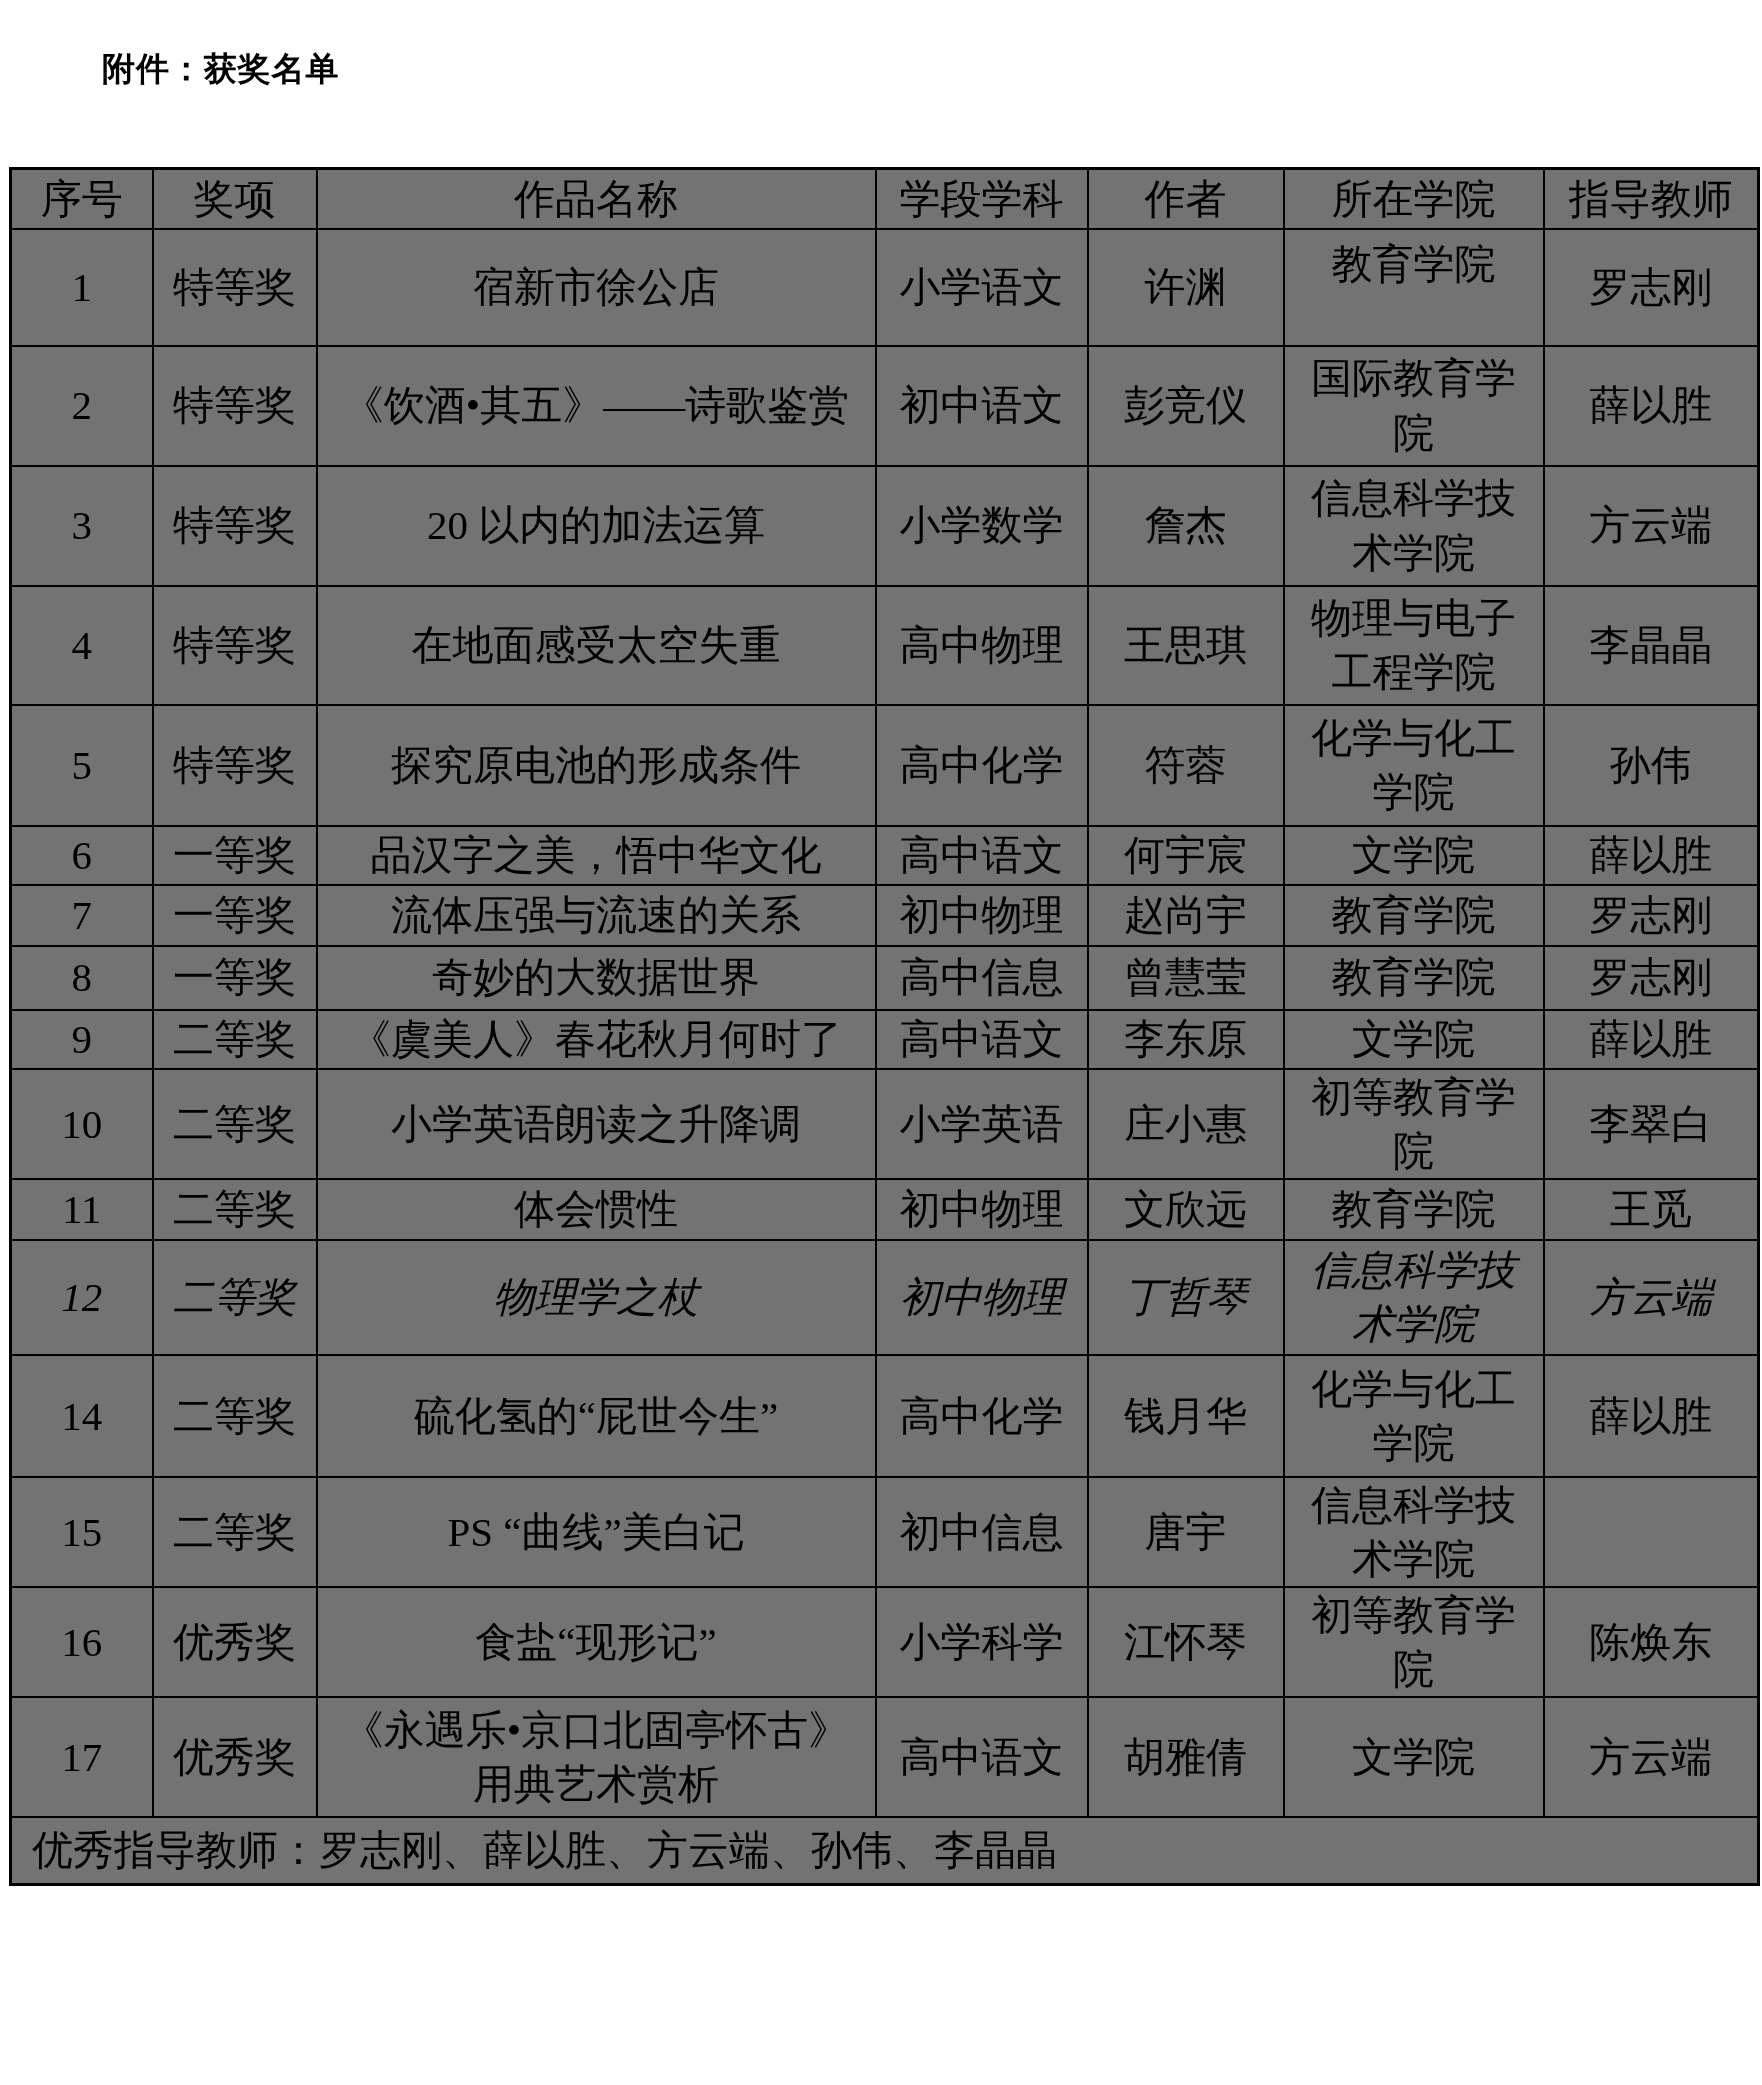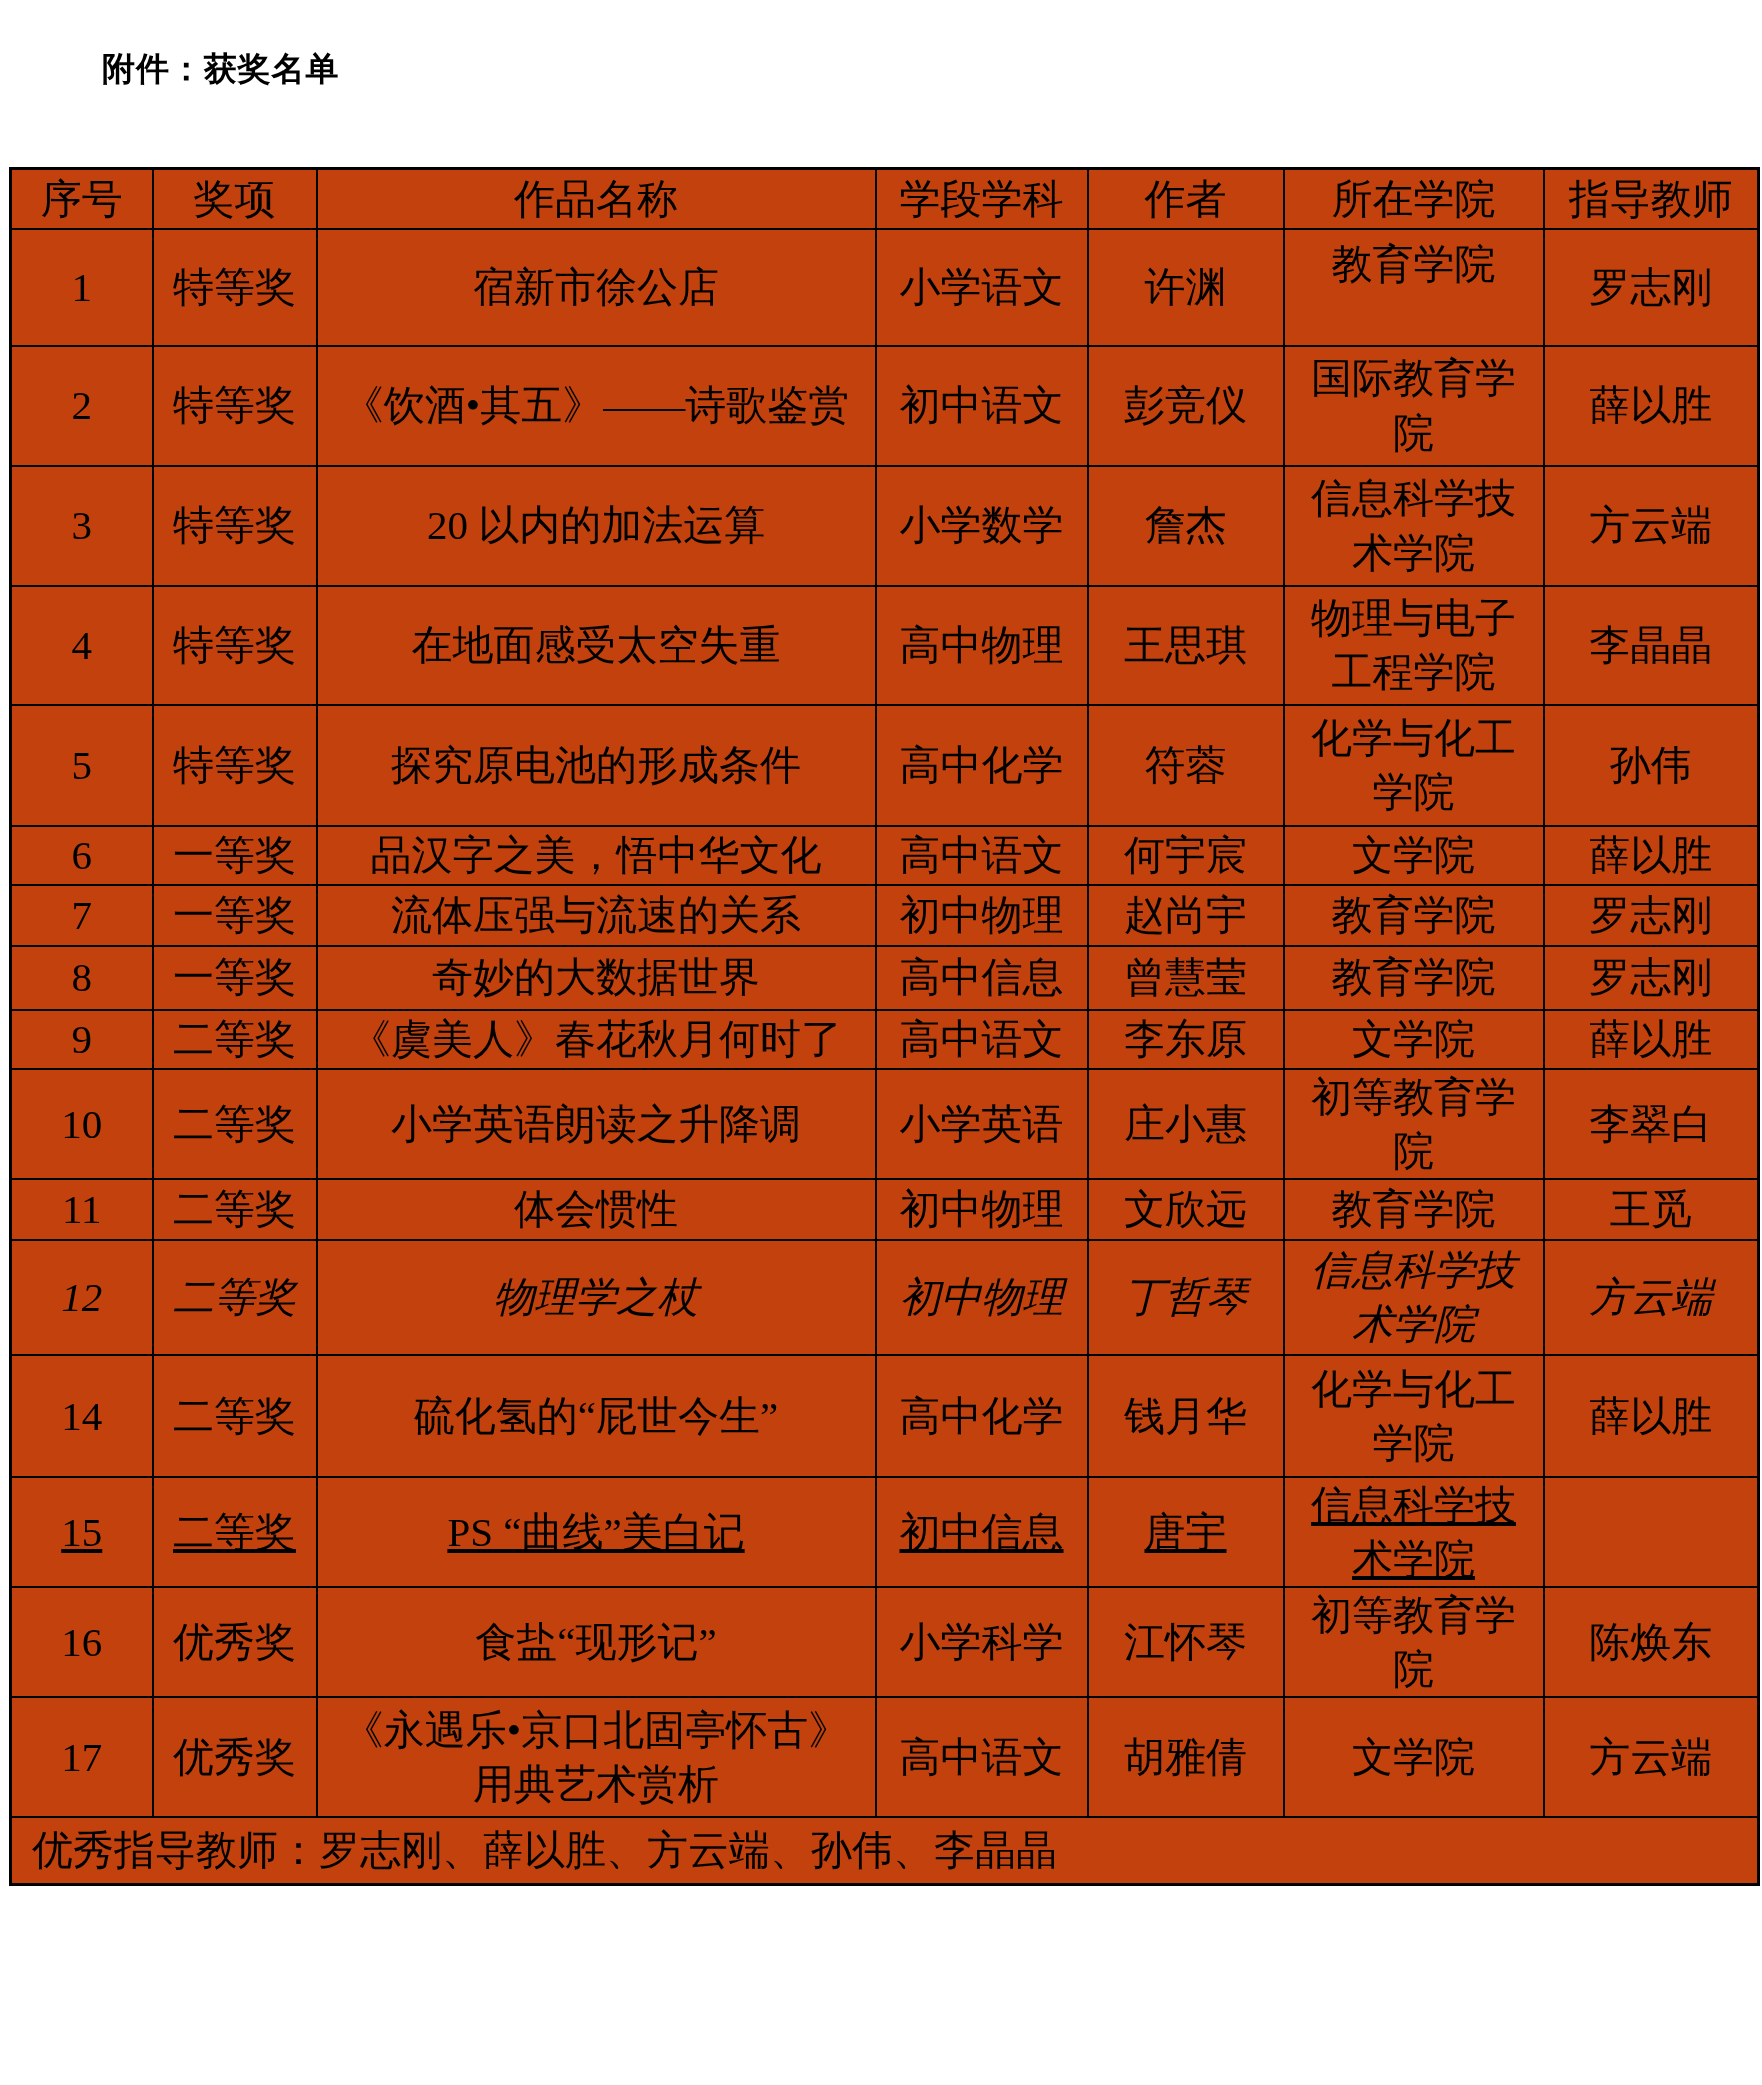--- a/index.html
+++ b/index.html
@@ -24,21 +24,21 @@
     white-space: nowrap;
   }
   table.award-table {
     position: absolute;
     left: 9px;
     top: 167px;
     width: 1749px;
     border-collapse: collapse;
     table-layout: fixed;
     border: 3.6px solid #000000;
-    background: #c2410c;
+    background: #737373;
   }
   .award-table th,
   .award-table td {
     border: 2.7px solid #000000;
     font-size: 41px;
     font-weight: normal;
     text-align: center;
     vertical-align: middle;
     padding: 0 12.6px;
     line-height: 1.32;
@@ -188,21 +188,21 @@
       </tr>
       <tr style="height: 122px;">
         <td>14</td>
         <td>二等奖</td>
         <td>硫化氢的“屁世今生”</td>
         <td>高中化学</td>
         <td>钱月华</td>
         <td>化学与化工学院</td>
         <td>薛以胜</td>
       </tr>
-      <tr style="height: 104px; text-decoration: underline;">
+      <tr style="height: 104px;">
         <td>15</td>
         <td>二等奖</td>
         <td>PS “曲线”美白记</td>
         <td>初中信息</td>
         <td>唐宇</td>
         <td>信息科学技术学院</td>
         <td></td>
       </tr>
       <tr style="height: 110px;">
         <td>16</td>

